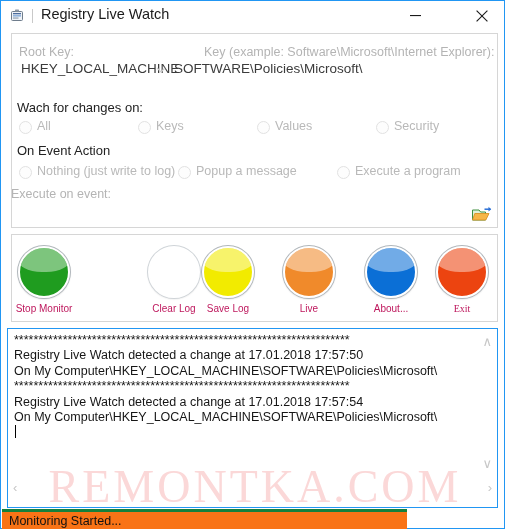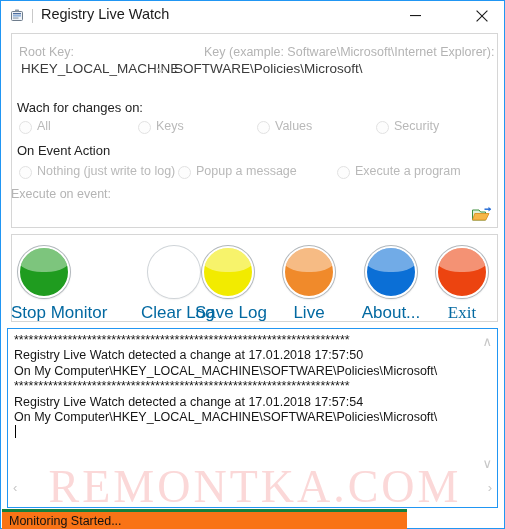--- a/index.html
+++ b/index.html
@@ -177,22 +177,22 @@
   .orb-green  { background: #1f9c1f; }
   .orb-white  { background: #ffffff; box-shadow: 0 0 0 1px #cfd4d8, 0 1px 2px rgba(0,0,0,0.16); }
   .orb-white::after { background: rgba(255,255,255,0.6); }
   .orb-yellow { background: #f2eb00; }
   .orb-orange { background: #f08a2b; }
   .orb-blue   { background: #0b6fd6; }
   .orb-red    { background: #ec4410; }
 
   .btn-caption {
     margin-top: 5px;
-    font-size: 17px;
-    color: #0369a1;
+    font-size: 10px;
+    color: #be185d;
     white-space: nowrap;
   }
 
   
   #log-box {
     position: absolute;
     left: 6px; top: 327px;
     width: 491px;
     height: 180px;
     box-sizing: border-box;

